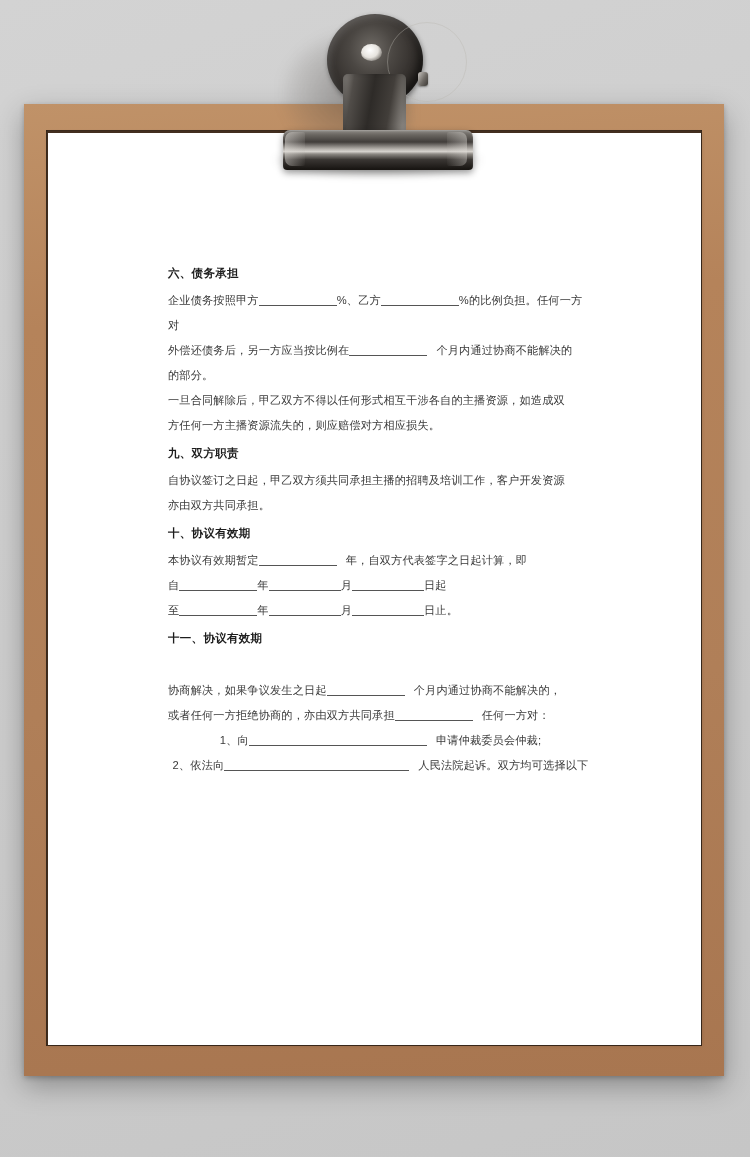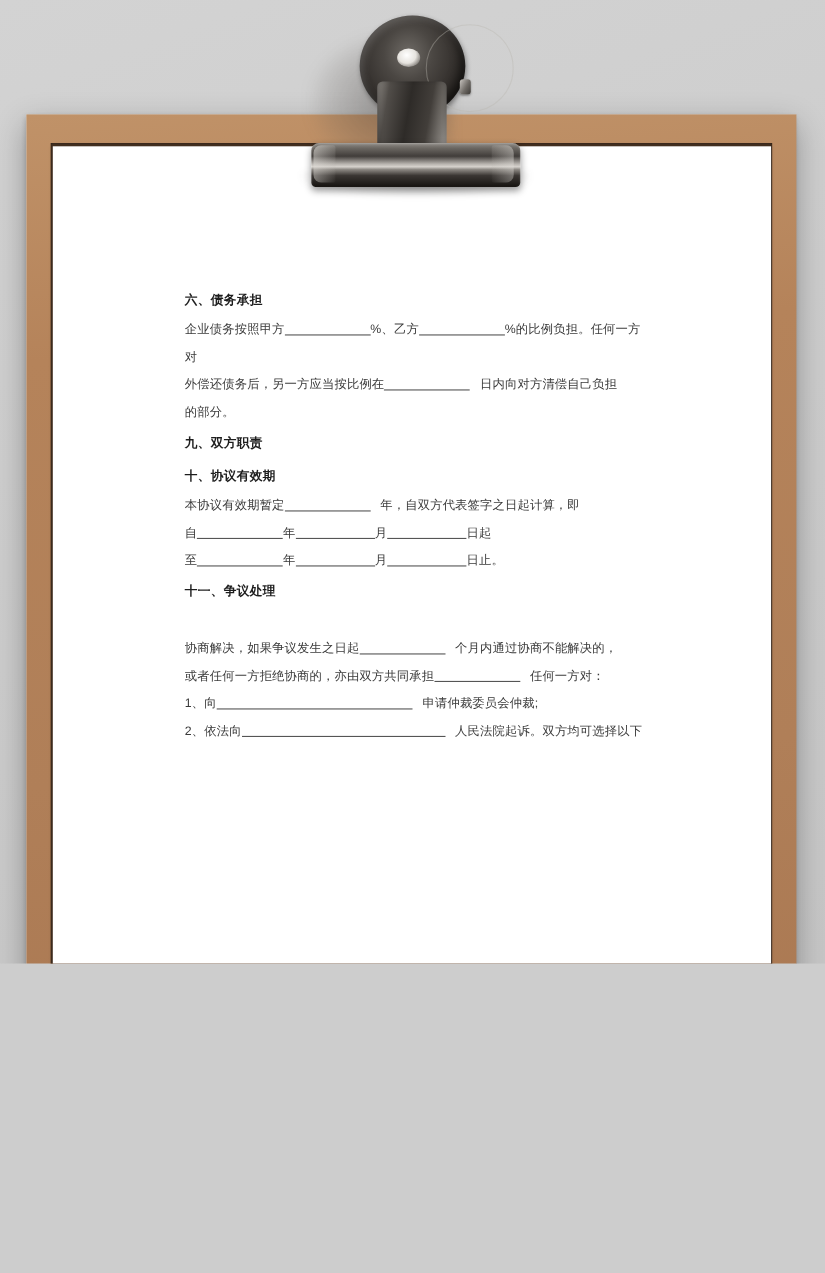--- a/index.html
+++ b/index.html
@@ -11,21 +11,21 @@
     height: 1157px;
     overflow: hidden;
     font-family: "Liberation Sans", "DejaVu Sans", sans-serif;
     background: #cdcdcd;
   }
 
   
   #scene {
     position: relative;
     width: 750px;
-    height: 876px;
+    height: 1157px;
     background:
       linear-gradient(160deg, #d3d3d3 0%, #cdcdcd 45%, #c6c6c6 100%);
     overflow: hidden;
   }
 
   
   #clipboard {
     position: absolute;
     left: 24px;
     top: 104px;
@@ -76,20 +76,21 @@
     white-space: nowrap;
   }
   .para {
     font-size: 11.2px;
     line-height: 25px;
     color: #3a3a3a;
     letter-spacing: 0.15px;
   }
   .para.item {
     white-space: nowrap;
+    text-align: center;
   }
   
   .blank {
     display: inline-block;
     border-bottom: 1px solid #555;
     height: 0.95em;
     vertical-align: -2px;
   }
   .b-md  { width: 72px; }
   .b-lg  { width: 78px; }
@@ -260,35 +261,43 @@
   <div id="clipboard">
     <div id="board-lip"></div>
 
     <div id="paper">
 
       <div id="doc">
 
         <div class="heading">六、债务承担</div>
         <div class="para">
           <span>企业债务按照甲方</span><span class="blank b-lg"></span><span>%、乙方</span><span class="blank b-lg"></span><span>%的比例负担。任何一方对</span><br>
-          <span>外偿还债务后，另一方应当按比例在</span><span class="blank b-lg"></span><span class="gap"></span><span>日内向对方清偿自己负担</span><br>
+          <span>外偿还债务后，另一方应当按比例在</span><span class="blank b-lg"></span><span class="gap"></span><span>个月内通过协商不能解决的</span><br>
           <span>的部分。</span>
         </div>
 
+        <div class="para">
+          <span>一旦合同解除后，甲乙双方不得以任何形式相互干涉各自的主播资源，如造成双</span><br>
+          <span>方任何一方主播资源流失的，则应赔偿对方相应损失。</span>
+        </div>
 
         <div class="heading">九、双方职责</div>
+        <div class="para">
+          <span>自协议签订之日起，甲乙双方须共同承担主播的招聘及培训工作，客户开发资源</span><br>
+          <span>亦由双方共同承担。</span>
+        </div>
 
         <div class="heading">十、协议有效期</div>
         <div class="para">
           <span>本协议有效期暂定</span><span class="blank b-lg"></span><span class="gap"></span><span>年，自双方代表签字之日起计算，即</span><br>
           <span>自</span><span class="blank b-lg"></span><span>年</span><span class="blank b-md"></span><span>月</span><span class="blank b-md"></span><span>日起</span><br>
           <span>至</span><span class="blank b-lg"></span><span>年</span><span class="blank b-md"></span><span>月</span><span class="blank b-md"></span><span>日止。</span>
         </div>
 
-        <div class="heading">十一、争议处理</div>
+        <div class="heading">十一、协议有效期</div>
         <div class="para">
           <br>
           <span>协商解决，如果争议发生之日起</span><span class="blank b-lg"></span><span class="gap"></span><span>个月内通过协商不能解决的，</span><br>
           <span>或者任何一方拒绝协商的，亦由双方共同承担</span><span class="blank b-lg"></span><span class="gap"></span><span>任何一方对：</span>
         </div>
         <div class="para item">
           <span>1、向</span><span class="blank b-xl"></span><span class="gap"></span><span>申请仲裁委员会仲裁;</span>
         </div>
         <div class="para item">
           <span>2、依法向</span><span class="blank b-xxl"></span><span class="gap"></span><span>人民法院起诉。双方均可选择以下</span>

